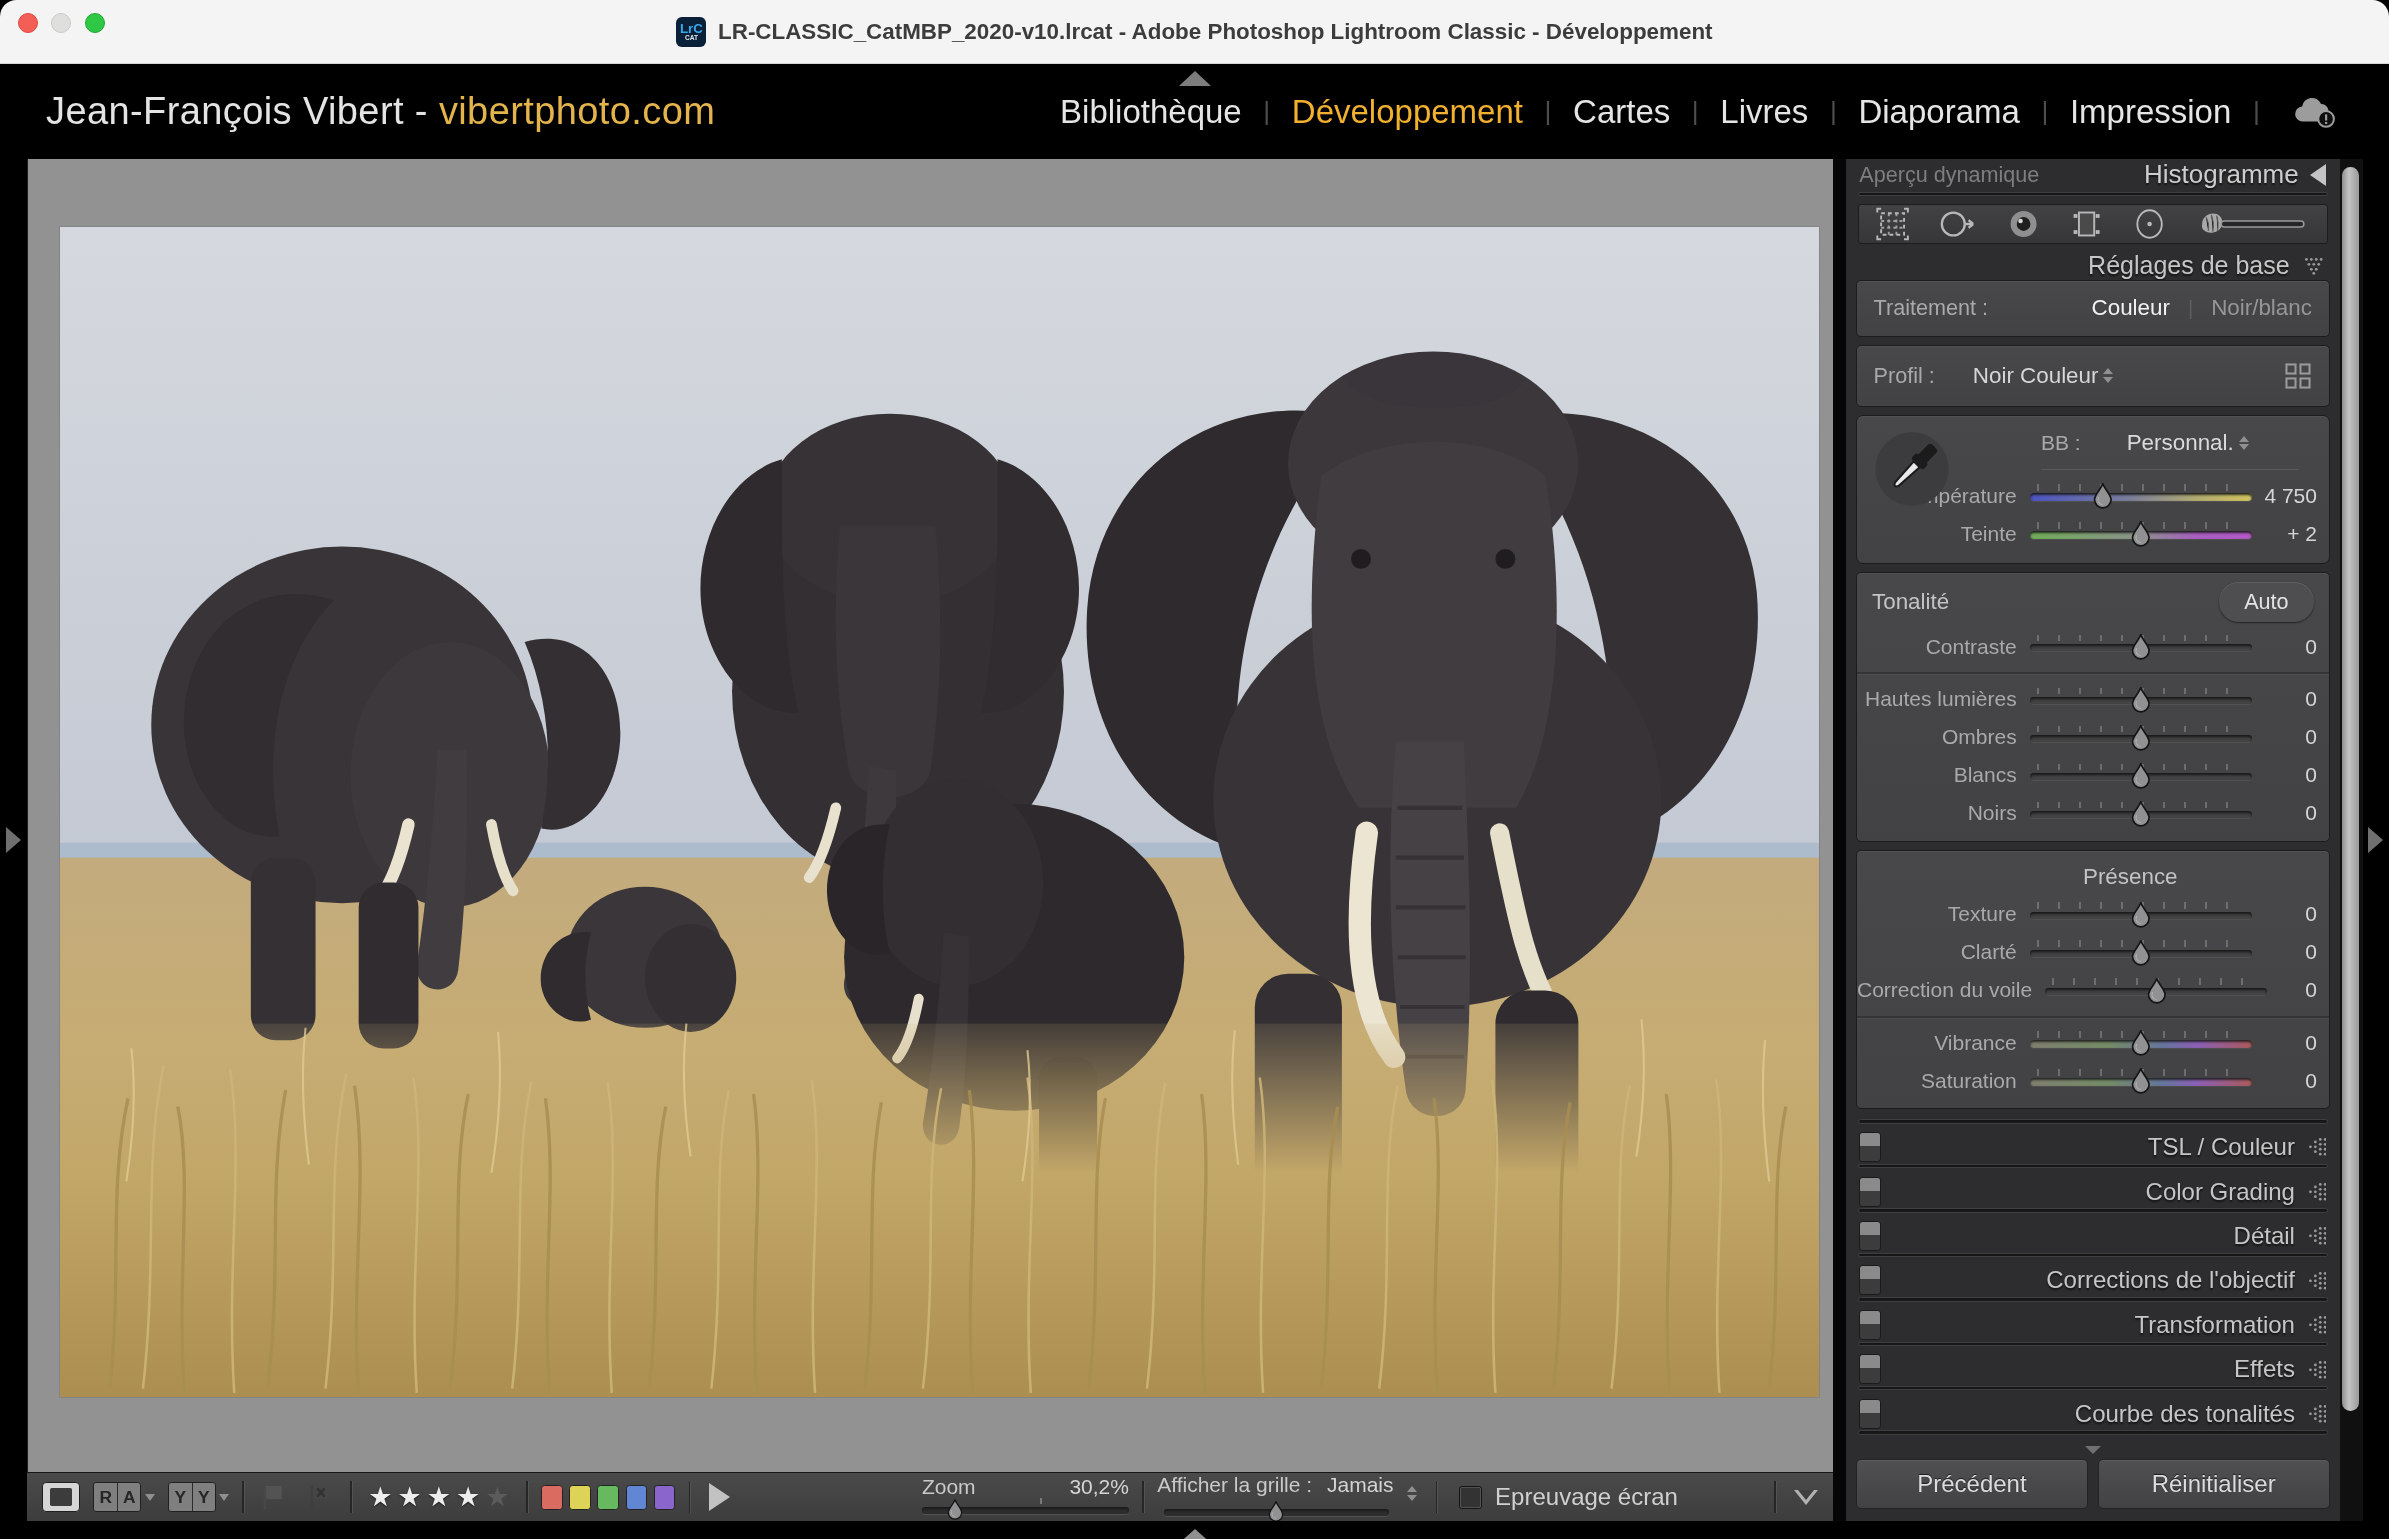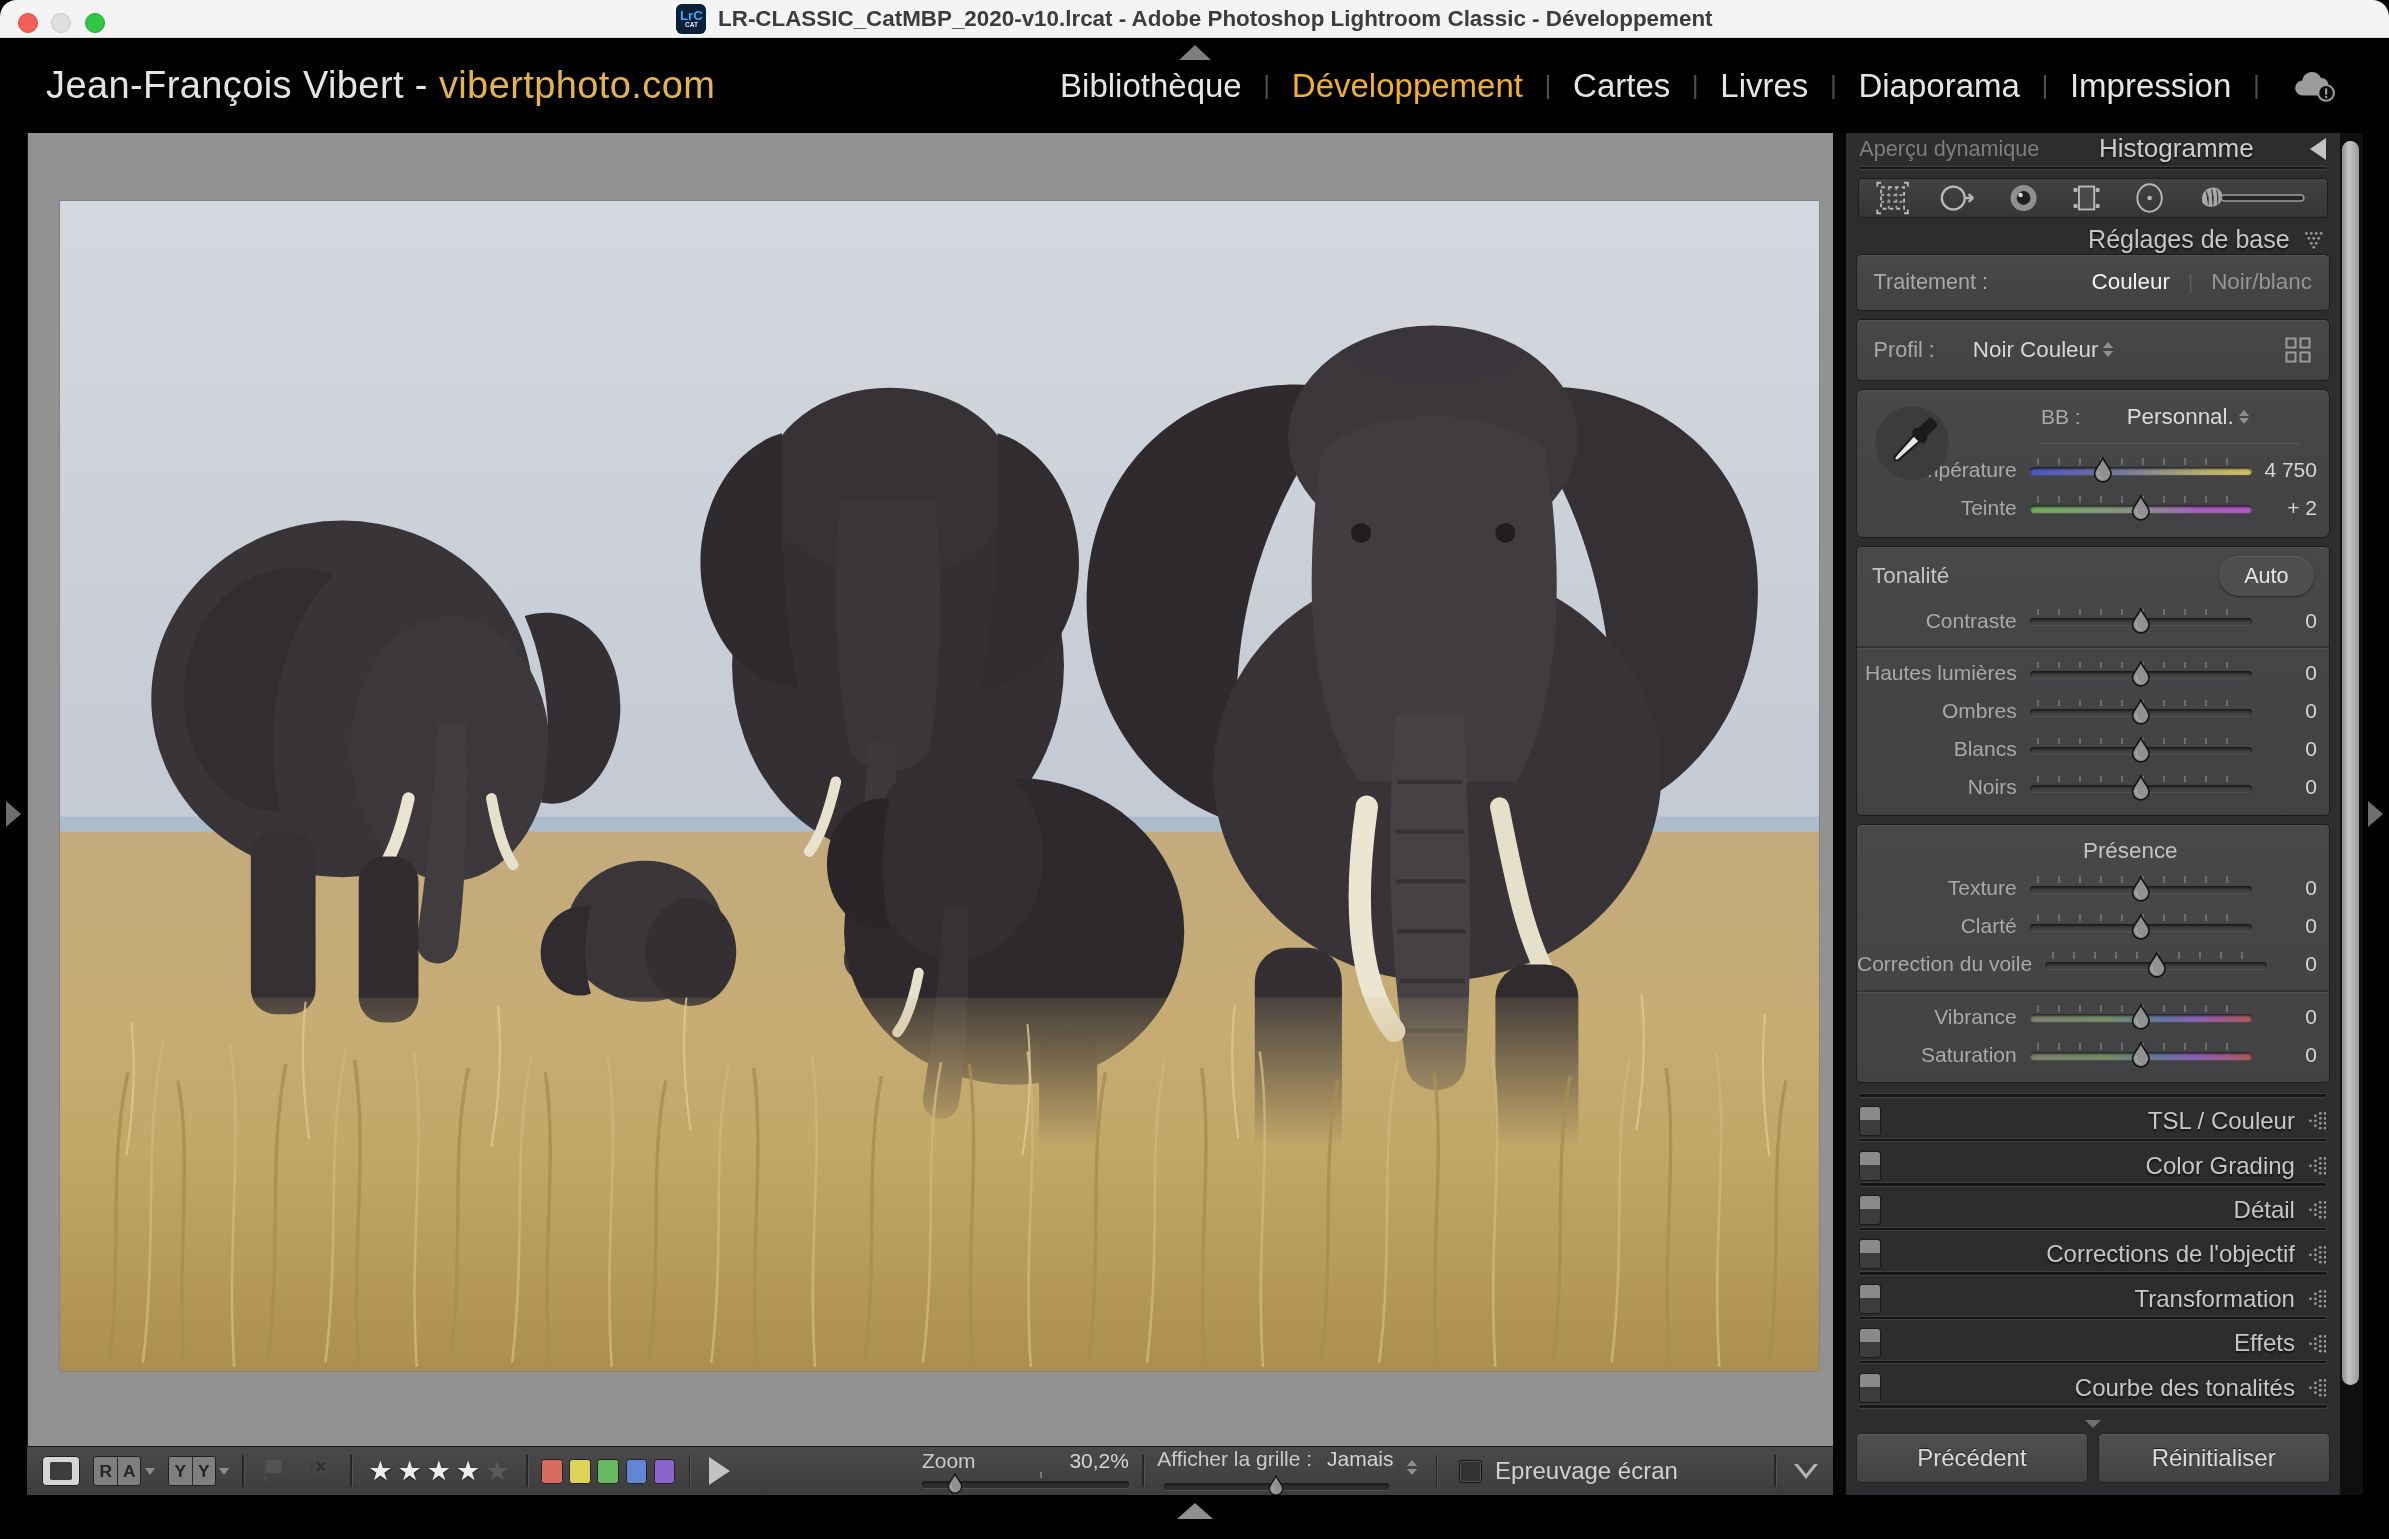--- a/index.html
+++ b/index.html
@@ -1,21 +1,21 @@
 <!DOCTYPE html>
 <html style="font-size:13.3px"><head>
 <meta charset="utf-8">
 <style>
   * { margin:0; padding:0; box-sizing:border-box; }
   html,body { background:#000; }
   body { font-family:"Liberation Sans", sans-serif; width:2389px; height:1540px; overflow:hidden; }
   .window { position:relative; width:2389px; height:1540px; background:#000; border-radius:16.6px 16.6px 0 0; overflow:hidden; }
 
   
-  .titlebar { height:38px; background:#f5f4f5; border-bottom:0.8px solid #d5d5d5; display:flex; align-items:center; position:relative; }
+  .titlebar { height:64px; background:#f5f4f5; border-bottom:0.8px solid #d5d5d5; display:flex; align-items:center; position:relative; }
   .traffic { position:absolute; left:18px; top:13.3px; display:flex; gap:13.3px; }
   .tl { width:20px; height:20px; border-radius:50%; }
   .tl.red { background:#f35f57; border:0.8px solid #dd4840; }
   .tl.yellow { background:#dfdfdd; border:0.8px solid #c9c9c7; }
   .tl.green { background:#2ec845; border:0.8px solid #22a735; }
   .title-wrap { margin:0 auto; display:flex; align-items:center; gap:11.6px; }
   .lrc-icon { width:30px; height:30px; background:#0a1f38; border-radius:5.8px; display:flex; flex-direction:column; align-items:center; justify-content:center; line-height:1; }
   .lrc-icon .lrc { color:#35a8f0; font-size:13.3px; font-weight:bold; }
   .lrc-icon .cat { color:#dfe9f2; font-size:6.6px; font-weight:bold; }
   .title-text { font-size:22.4px; font-weight:700; color:#3c3c3c; }
@@ -74,21 +74,21 @@
   .proof-label { font-size:24px; color:#d0d0d0; }
   .tb-right { margin-left:auto; display:flex; align-items:center; gap:18px; }
   .open-tri { width:0; height:0; border-left:12.4px solid transparent; border-right:12.4px solid transparent; border-top:15.8px solid #b2b2b2; position:relative; }
   .open-tri::after { content:""; position:absolute; left:-8.3px; top:-15px; width:0; height:0; border-left:8.3px solid transparent; border-right:8.3px solid transparent; border-top:10.8px solid #3f3f3f; }
 
   
   .right-col { width:543px; display:flex; }
   .panel { width:494px; background:#2d2d2f; color:#b4b4b4; display:flex; flex-direction:column; overflow:hidden; }
   .scroll-lane { width:23px; background:#101010; position:relative; }
   .scroll-thumb { position:absolute; left:2.5px; top:8.3px; width:16.6px; height:1244px; border-radius:8.3px; background:linear-gradient(90deg,#8f8f8f,#c4c4c4 40%,#9a9a9a); }
-  .panel-head { display:flex; align-items:center; height:70px; padding:0 13.3px;gap:45px; }
+  .panel-head { display:flex; align-items:center; height:70px; padding:0 13.3px; }
   .preview-label { font-size:21.6px; color:#7e7e7e; }
   .hist-label { margin-left:auto; font-size:26px; color:#cdcdcd; text-shadow:0 1.7px 1.7px #141414; }
   .hist-arrow { margin-left:11.6px; width:0; height:0; border-top:11.6px solid transparent; border-bottom:11.6px solid transparent; border-right:16.6px solid #c4c4c4; }
   .thin-bar { height:10px; margin:1.7px 11.6px 8.3px; background:#232325; border:1.7px solid #3f3f41; border-radius:5px; box-shadow:inset 0 2.5px 3.3px #141414; }
   .tool-strip { margin:0 11.6px 6.6px; height:66px; background:linear-gradient(#424244,#363638); border:1.7px solid #1d1d1f; border-radius:3.3px; display:flex; align-items:center; padding:0 16.6px; gap:28px; }
   .section-title-row { display:flex; align-items:center; justify-content:flex-end; height:46px; padding:0 15px; gap:13.3px; }
   .section-title { font-size:25px; color:#c6c6c6; text-shadow:0 1.7px 1.7px #141414; }
   .gbox { margin:0 10px 8.3px; background:linear-gradient(#48484a,#424244); border:1.7px solid #1c1c1e; border-radius:5px; box-shadow:inset 0 0.8px 0 #565658; padding:3.3px 0; }
   .box-row { display:flex; align-items:center; height:51px; padding:0 16.6px; font-size:21.6px; }
   .rlabel { color:#a9a9a9; }

